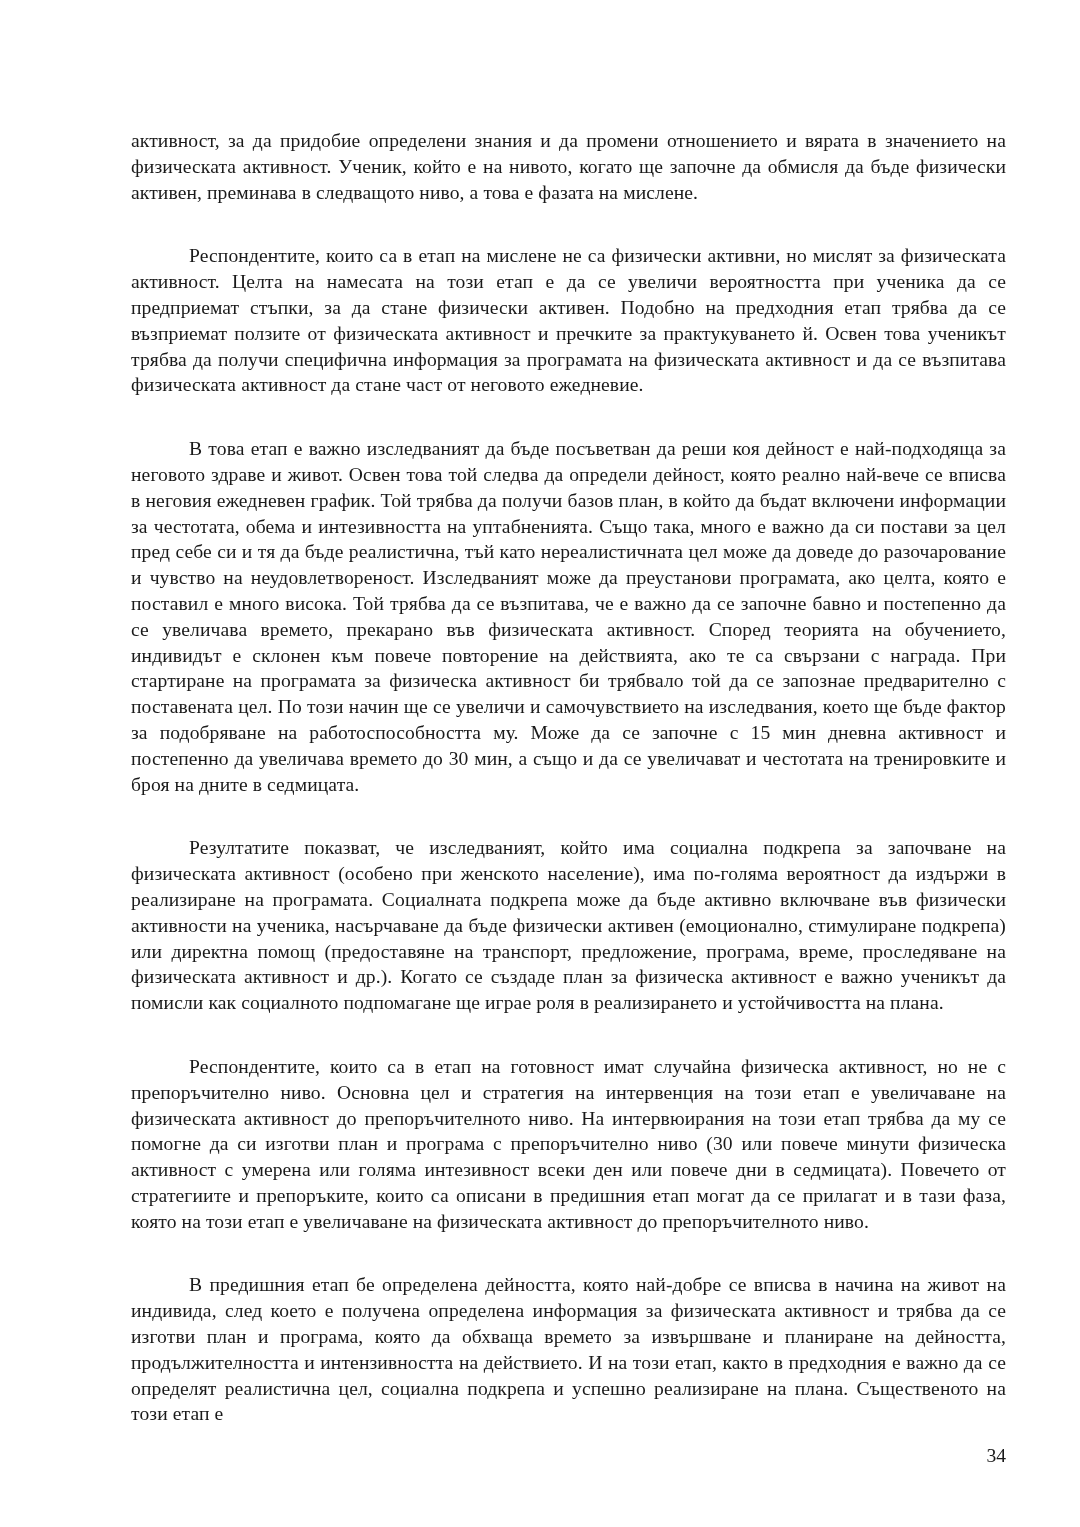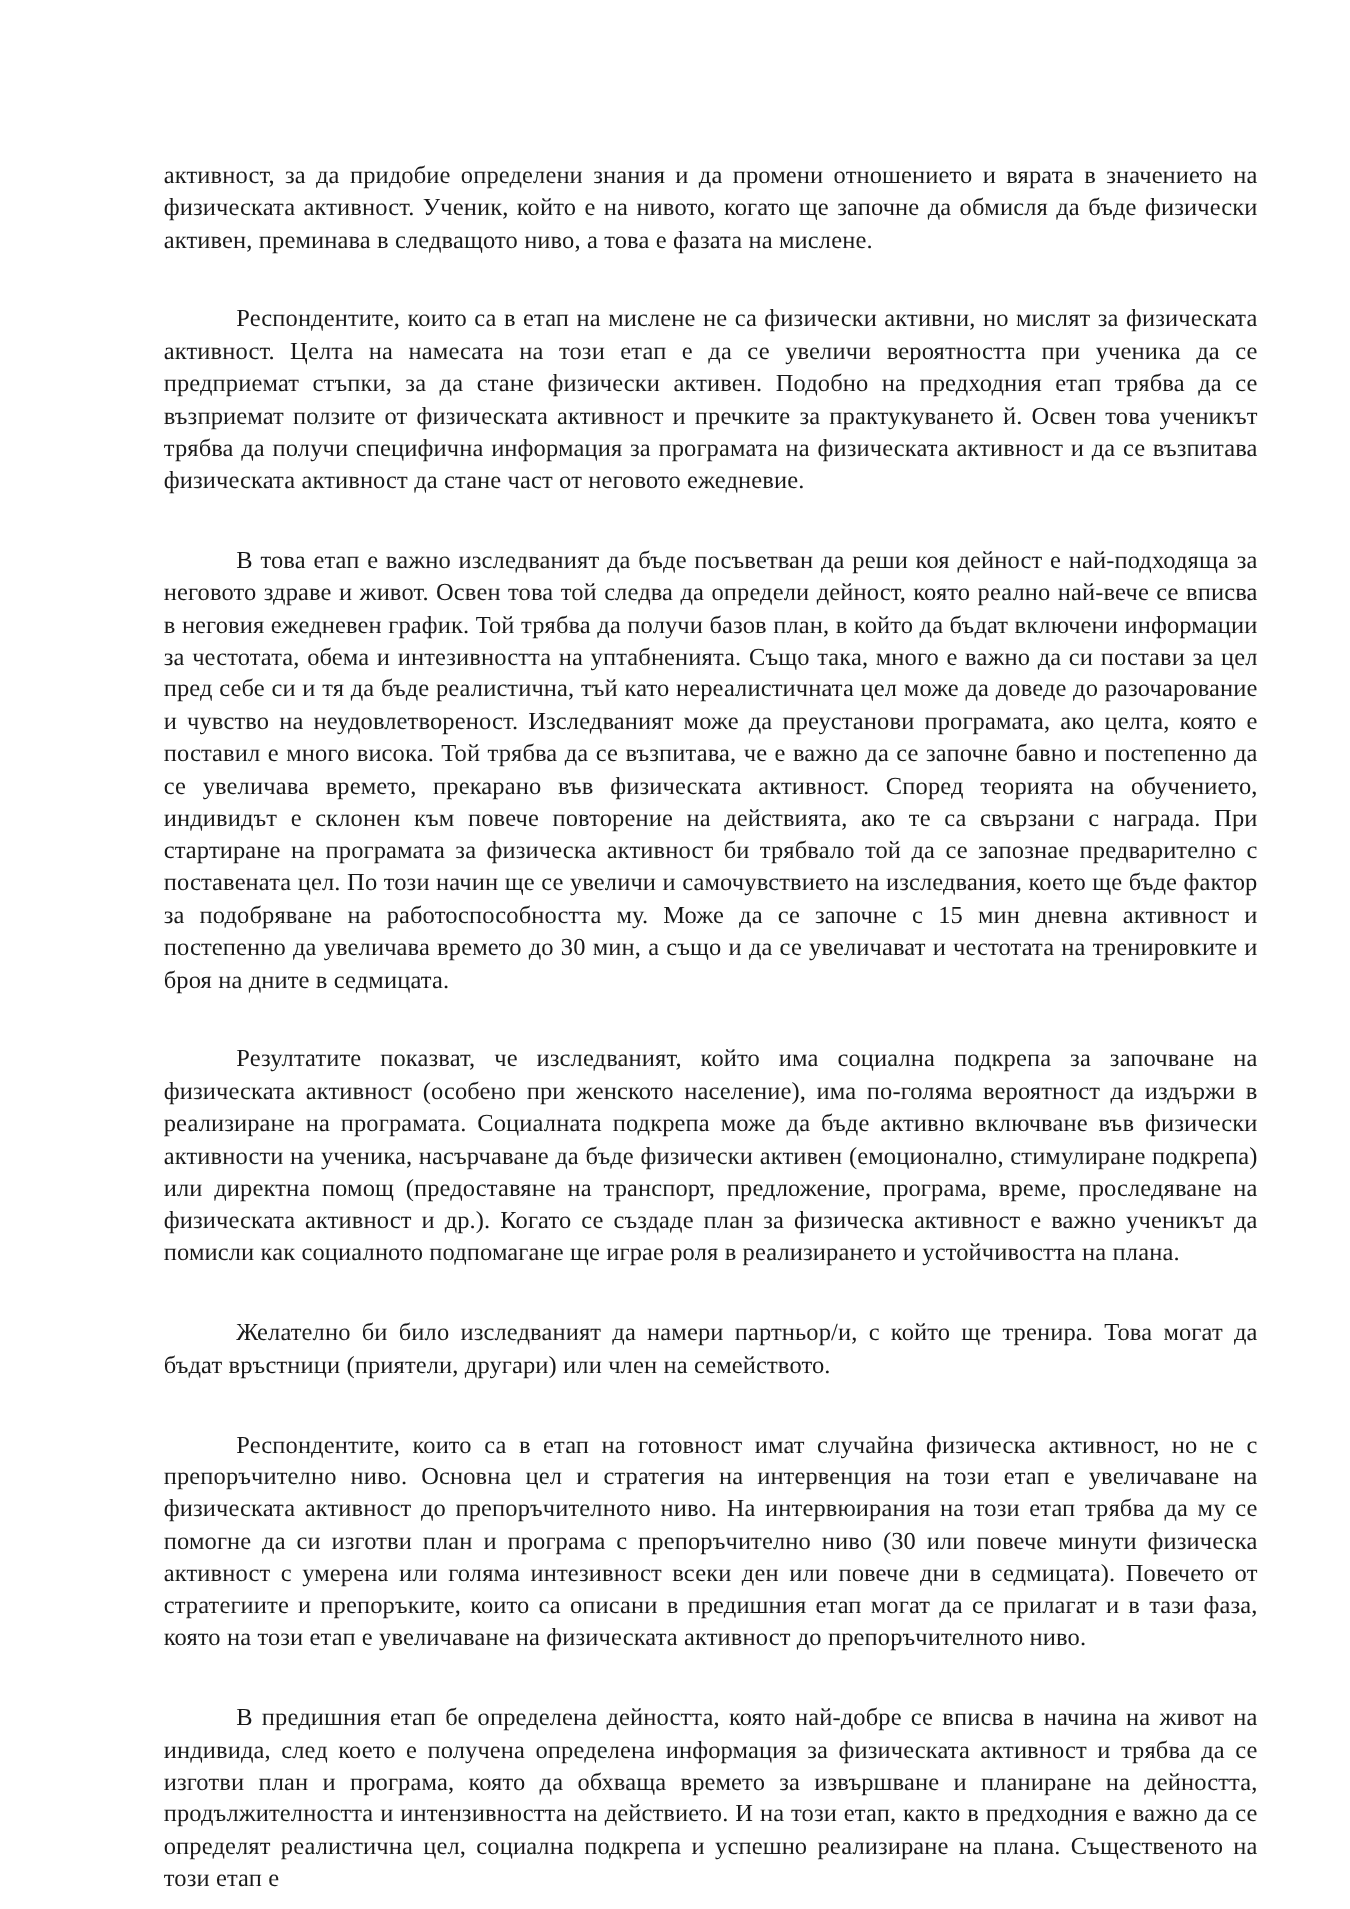--- a/index.html
+++ b/index.html
@@ -50,18 +50,17 @@
 </style>
 </head>
 <body>
 
 <div class="page">
   <div class="text-body" id="text-body">
       <p>активност, за да придобие определени знания и да промени отношението и вярата в значението на физическата активност. Ученик, който е на нивото, когато ще започне да обмисля да бъде физически активен, преминава в следващото ниво, а това е фазата на мислене.</p>
       <p class="indent">Респондентите, които са в етап на мислене не са физически активни, но мислят за физическата активност. Целта на намесата на този етап е да се увеличи вероятността при ученика да се предприемат стъпки, за да стане физически активен. Подобно на предходния етап трябва да се възприемат ползите от физическата активност и пречките за практукуването й. Освен това ученикът трябва да получи специфична информация за програмата на физическата активност и да се възпитава физическата активност да стане част от неговото ежедневие.</p>
       <p class="indent">В това етап е важно изследваният да бъде посъветван да реши коя дейност е най-подходяща за неговото здраве и живот. Освен това той следва да определи дейност, която реално най-вече се вписва в неговия ежедневен график. Той трябва да получи базов план, в който да бъдат включени информации за честотата, обема и интезивността на уптабненията. Също така, много е важно да си постави за цел пред себе си и тя да бъде реалистична, тъй като нереалистичната цел може да доведе до разочарование и чувство на неудовлетвореност. Изследваният може да преустанови програмата, ако целта, която е поставил е много висока. Той трябва да се възпитава, че е важно да се започне бавно и постепенно да се увеличава времето, прекарано във физическата активност. Според теорията на обучението, индивидът е склонен към повече повторение на действията, ако те са свързани с награда. При стартиране на програмата за физическа активност би трябвало той да се запознае предварително с поставената цел. По този начин ще се увеличи и самочувствието на изследвания, което ще бъде фактор за подобряване на работоспособността му. Може да се започне с 15 мин дневна активност и постепенно да увеличава времето до 30 мин, а също и да се увеличават и честотата на тренировките и броя на дните в седмицата.</p>
       <p class="indent">Резултатите показват, че изследваният, който има социална подкрепа за започване на физическата активност (особено при женското население), има по-голяма вероятност да издържи в реализиране на програмата. Социалната подкрепа може да бъде активно включване във физически активности на ученика, насърчаване да бъде физически активен (емоционално, стимулиране подкрепа) или директна помощ (предоставяне на транспорт, предложение, програма, време, проследяване на физическата активност и др.). Когато се създаде план за физическа активност е важно ученикът да помисли как социалното подпомагане ще играе роля в реализирането и устойчивостта на плана.</p>
-      <p class="indent">Желателно би било изследваният да намери партньор/и, с който ще тренира. Това могат да бъдат връстници (приятели, другари) или член на семейството.</p>
       <p class="indent">Респондентите, които са в етап на готовност имат случайна физическа активност, но не с препоръчително ниво. Основна цел и стратегия на интервенция на този етап е увеличаване на физическата активност до препоръчителното ниво. На интервюирания на този етап трябва да му се помогне да си изготви план и програма с препоръчително ниво (30 или повече минути физическа активност с умерена или голяма интезивност всеки ден или повече дни в седмицата). Повечето от стратегиите и препоръките, които са описани в предишния етап могат да се прилагат и в тази фаза, която на този етап е увеличаване на физическата активност до препоръчителното ниво.</p>
       <p class="indent">В предишния етап бе определена дейността, която най-добре се вписва в начина на живот на индивида, след което е получена определена информация за физическата активност и трябва да се изготви план и програма, която да обхваща времето за извършване и планиране на дейността, продължителността и интензивността на действието. И на този етап, както в предходния е важно да се определят реалистична цел, социална подкрепа и успешно реализиране на плана. Същественото на този етап е</p>
     </div>
   <div class="page-number">34</div>
 </div>
 
 </body></html>

